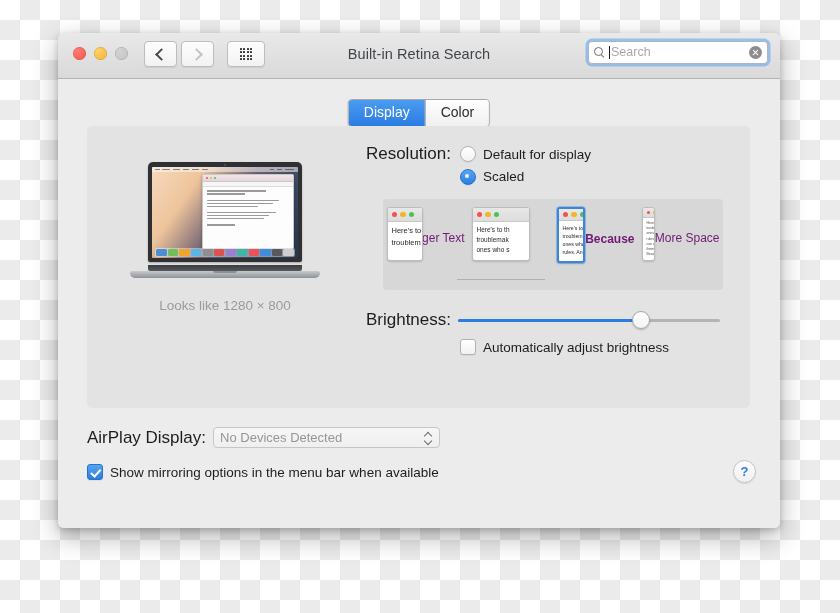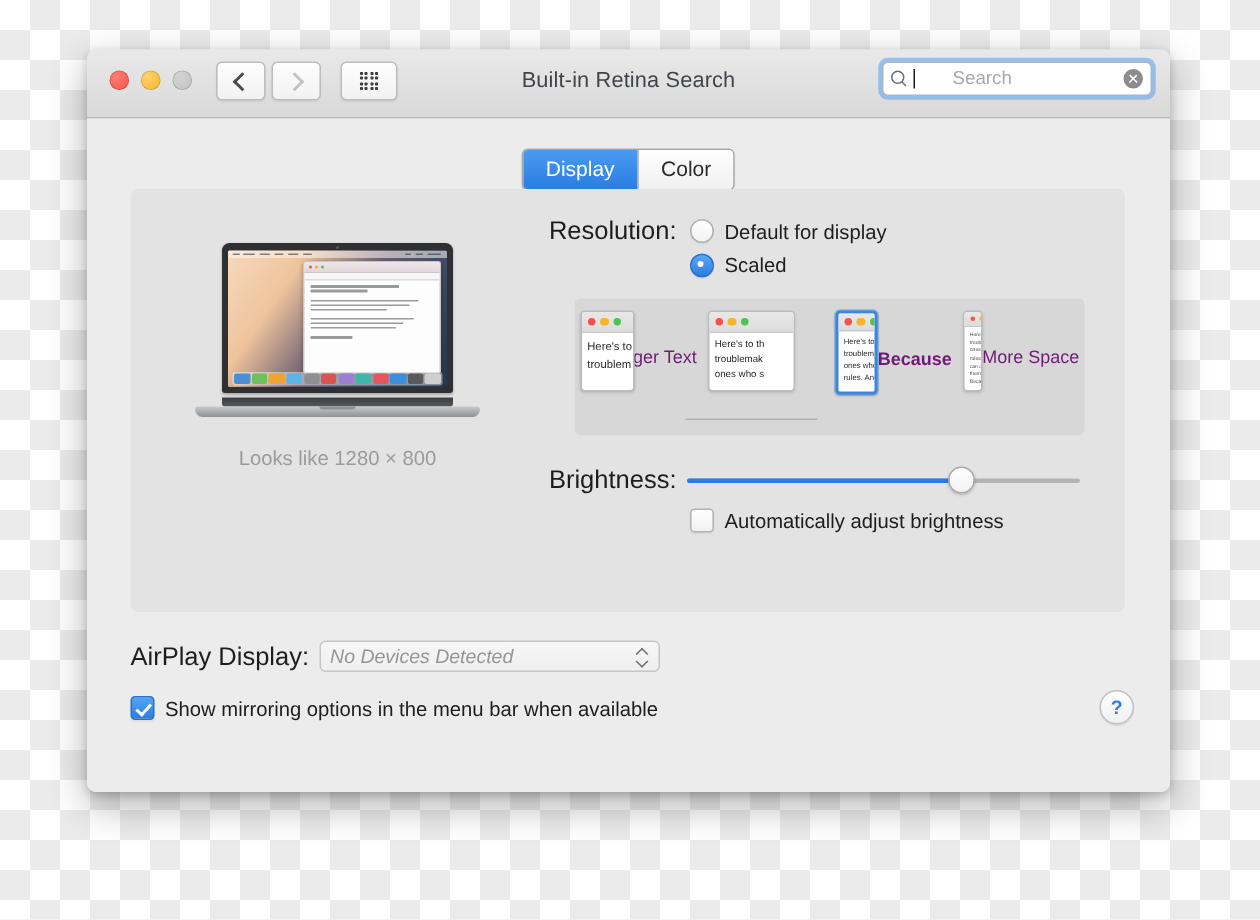--- a/index.html
+++ b/index.html
@@ -147,21 +147,20 @@
     width: 1px;
     height: 13px;
     background: #1a1a1a;
     margin-right: 1px;
   }
   .search-placeholder {
     flex: 1 1 auto;
     font-size: 12.5px;
     color: #a9a9a9;
     line-height: 1;
-    padding-left: 24px;
   }
   .clear-icon {
     width: 13px;
     height: 13px;
     border-radius: 50%;
     background: #8c8c8c;
     position: relative;
     flex: 0 0 auto;
   }
   .clear-icon::before, .clear-icon::after {
@@ -574,21 +573,20 @@
     display: flex;
     align-items: center;
     padding: 0 6px;
     box-sizing: border-box;
     position: relative;
   }
   .popup-value {
     font-size: 13px;
     color: #969696;
     flex: 1 1 auto;
-    font-style: italic;
   }
   .stepper-icon {
     width: 9px;
     height: 14px;
     position: relative;
     flex: 0 0 auto;
   }
   .stepper-icon::before, .stepper-icon::after {
     content: "";
     position: absolute;

